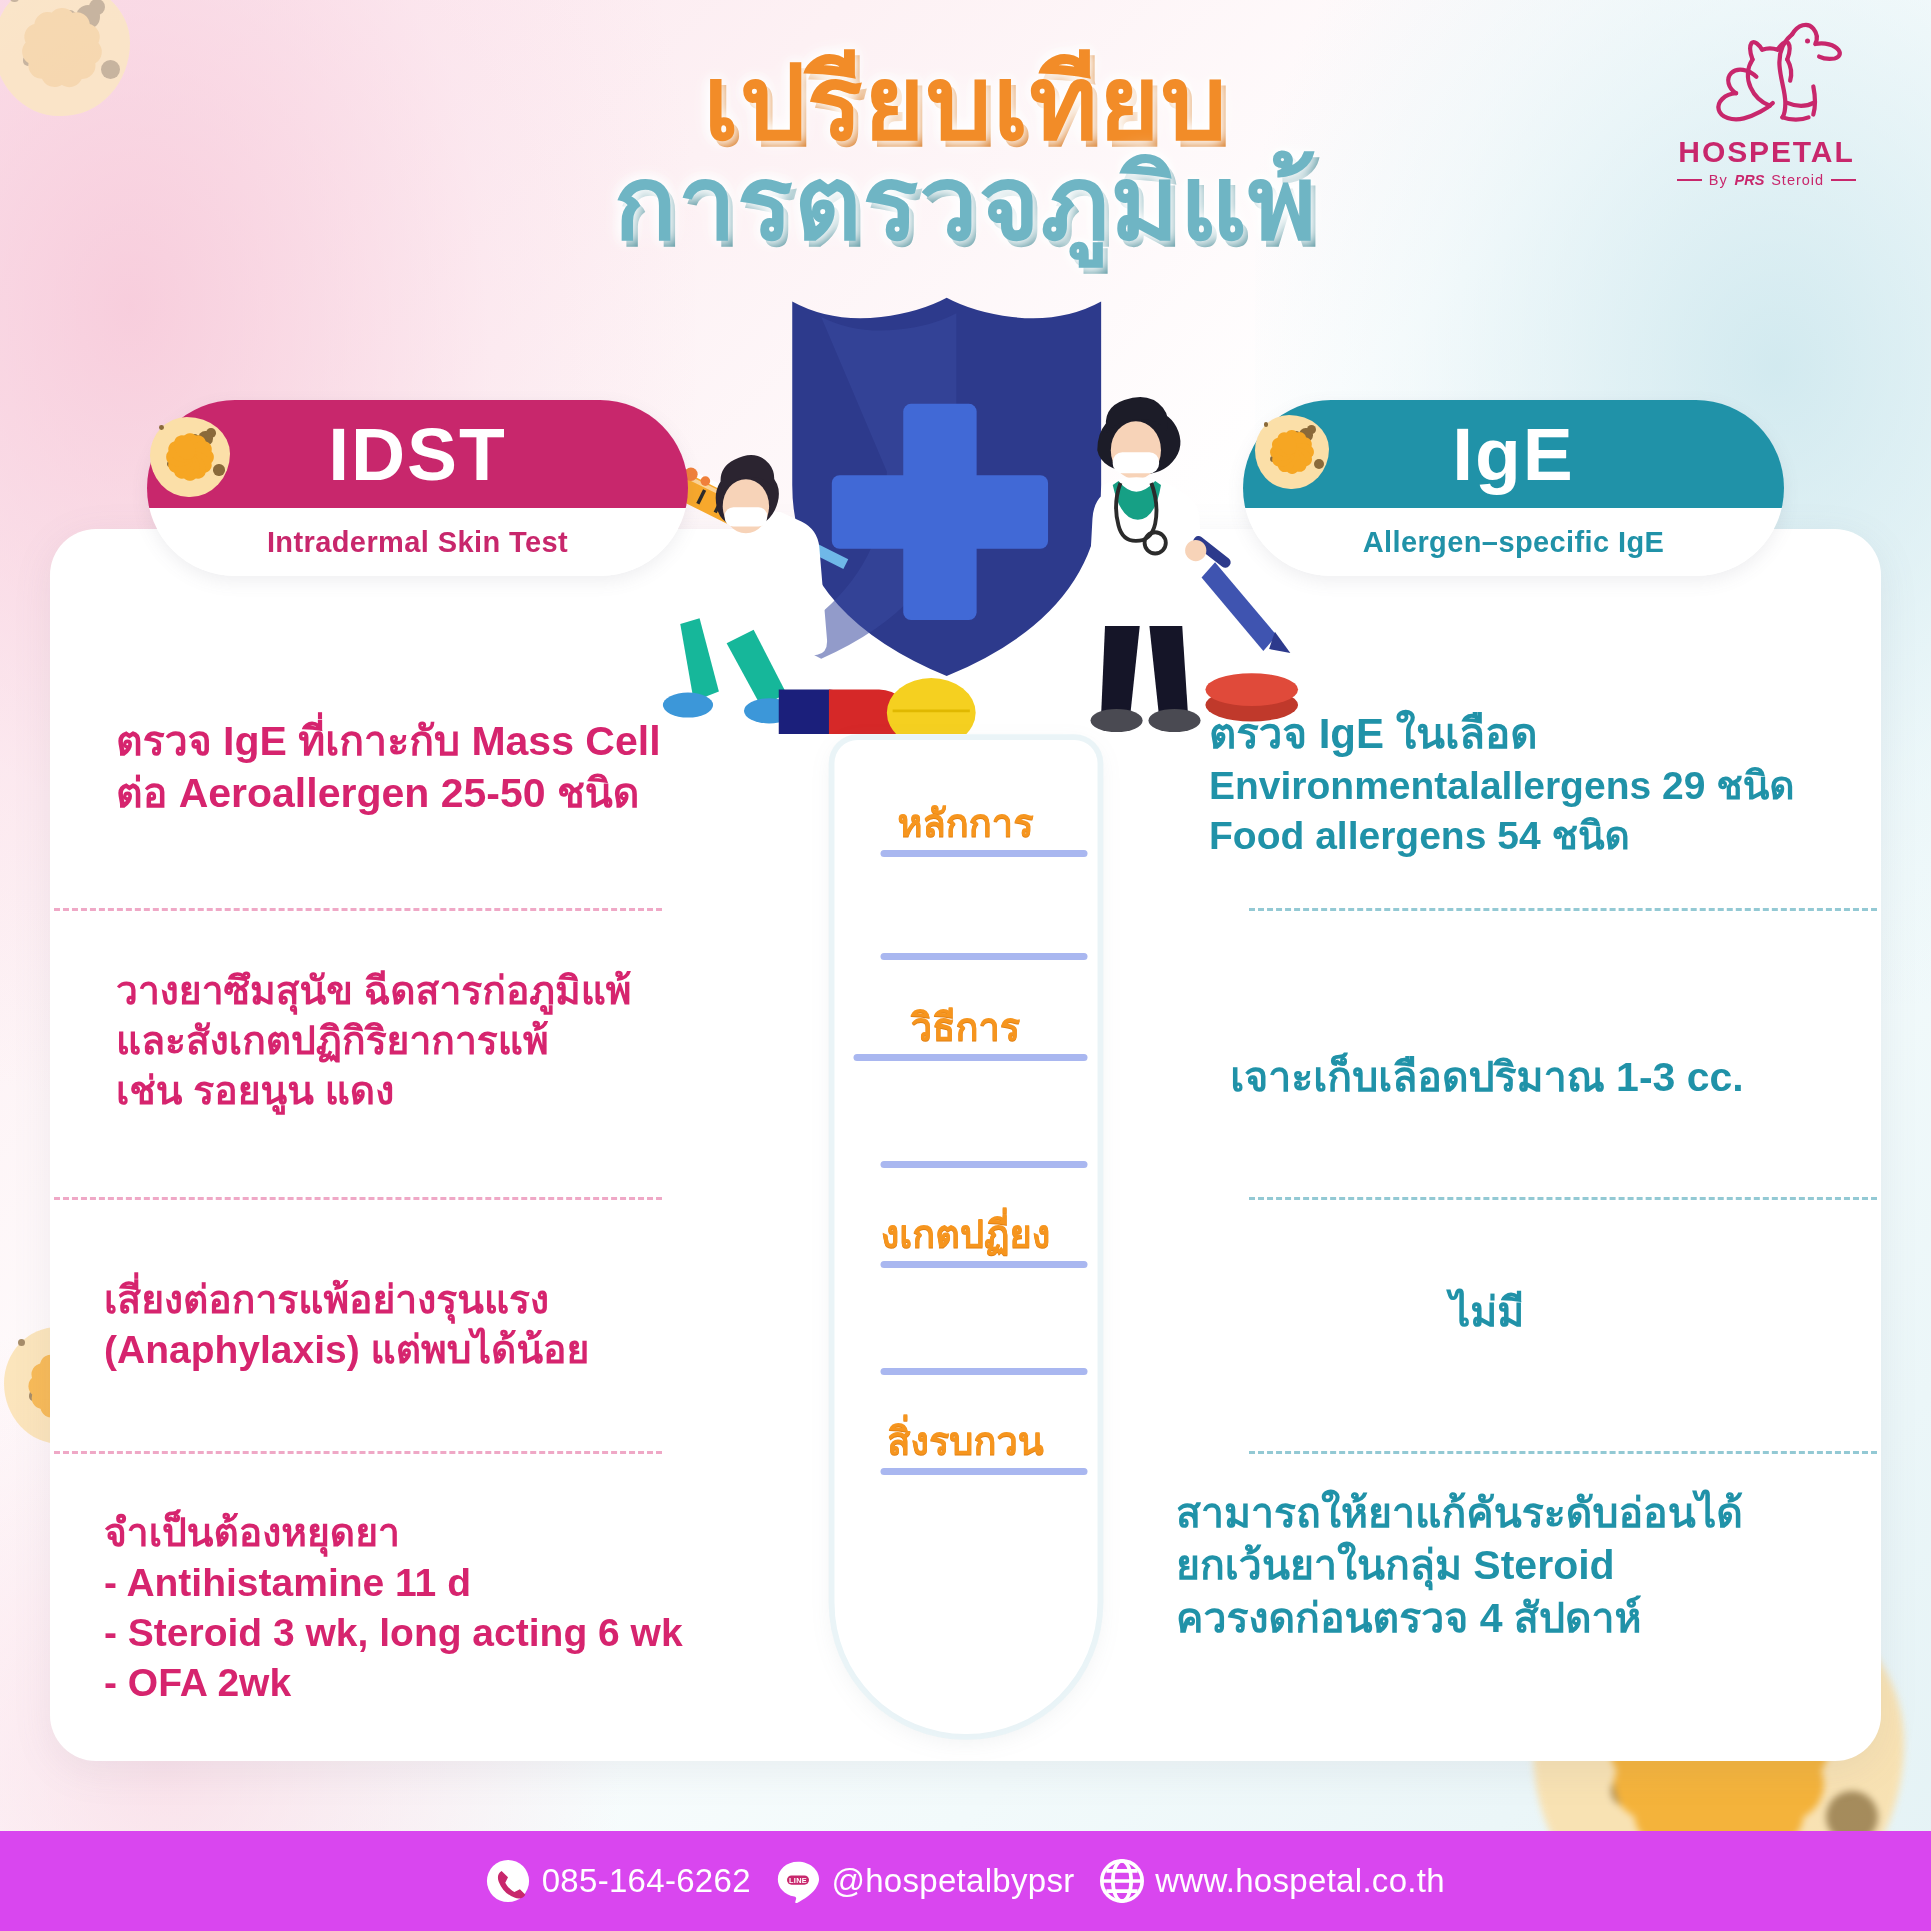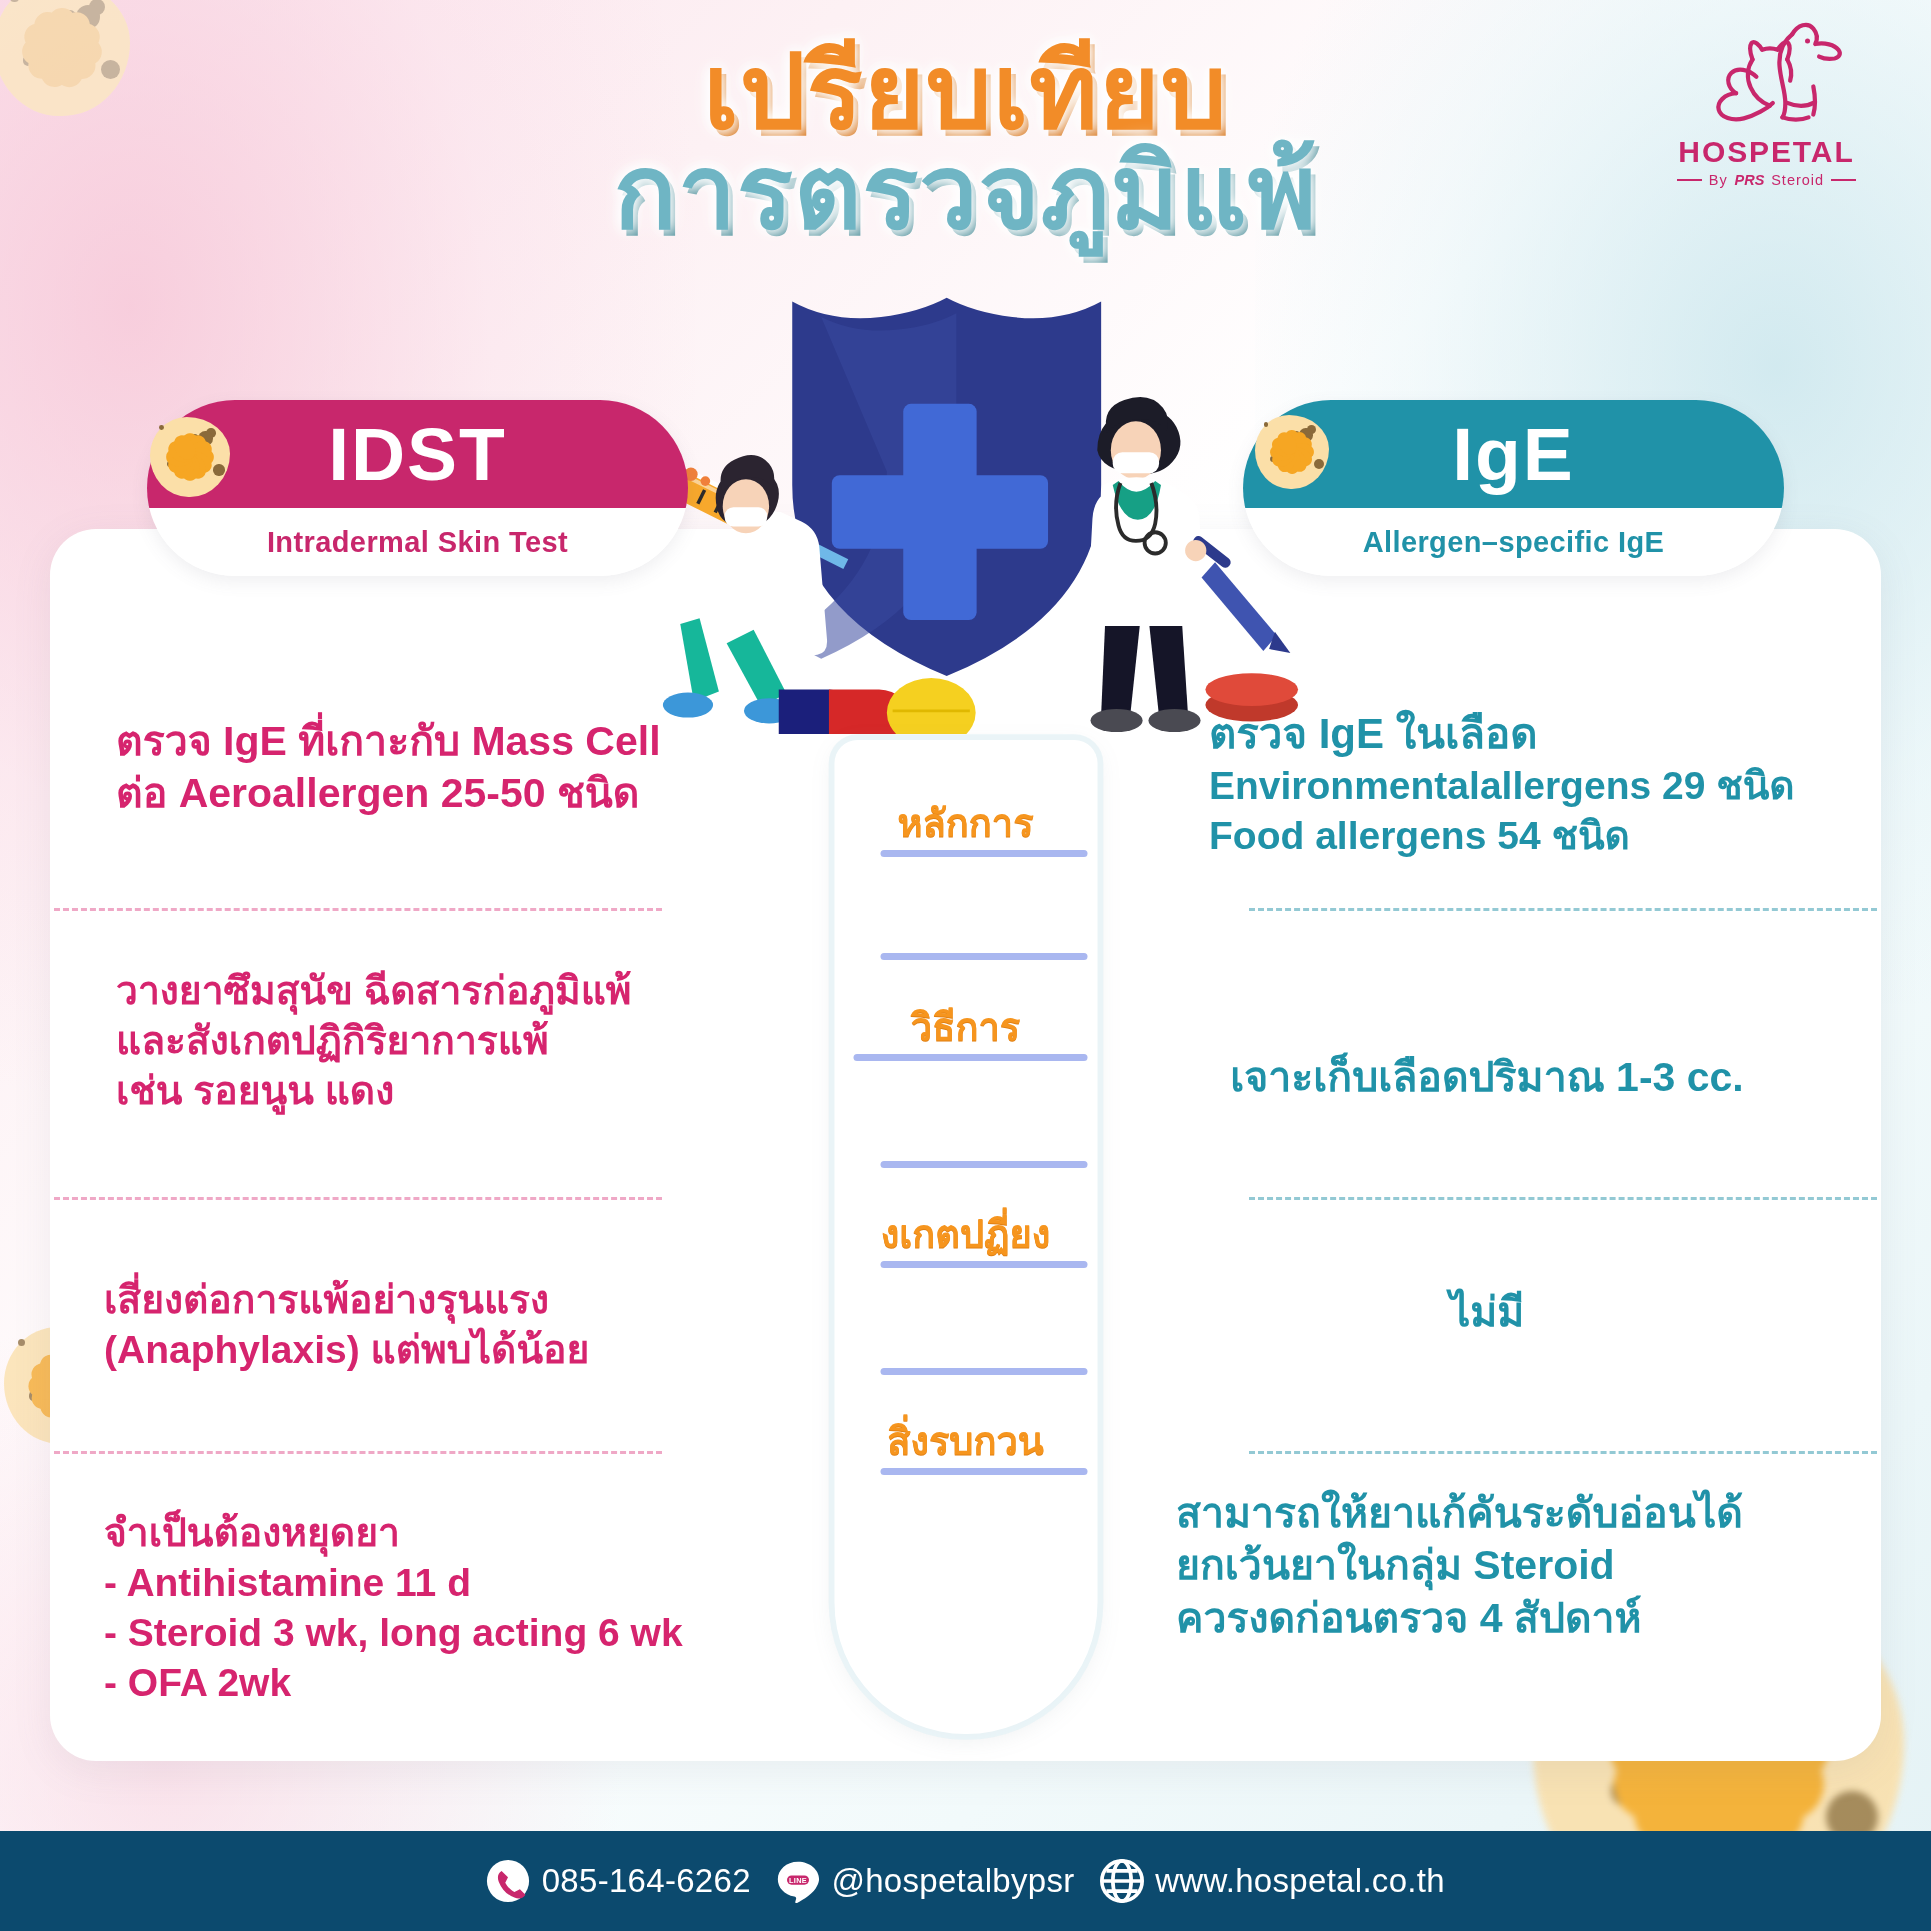--- a/index.html
+++ b/index.html
@@ -23,21 +23,21 @@
   .virus{position:absolute;pointer-events:none;}
   .virus .body{position:absolute;inset:18%;border-radius:46% 54% 50% 48%/48% 46% 54% 52%;}
   .virus .spike{position:absolute;width:15%;height:21%;border-radius:48%;
     left:50%;top:50%;transform-origin:50% 50%;}
   .virus .dot{position:absolute;border-radius:50%;}
 
   
   .title-wrap{position:absolute;left:0;right:0;top:39px;text-align:center;z-index:6;}
   .t-line{font-weight:bold;letter-spacing:1px;line-height:1.02;}
   .t1{font-size:104px;color:#F28C28;
-      text-shadow:0 0 13.5px #fff,0 0 13.5px #fff,0 0 21px #fff,4.8px 5.8px 0 #d9761b;}
+      text-shadow:0 0 13.5px #fff,0 0 13.5px #fff,0 0 21px #fff,4.8px 5.8px 0 #d9761b;margin-top:11px;}
   .t2{font-size:104px;color:#6FB5C4;margin-top:-5.8px;
       text-shadow:0 0 13.5px #fff,0 0 13.5px #fff,0 0 21px #fff,4.8px 5.8px 0 #55949f;}
 
   
   .logo{position:absolute;right:44px;top:15.4px;width:241px;text-align:center;z-index:9;}
   .logo-name{font-size:30px;font-weight:bold;letter-spacing:1.9px;color:#C8276C;margin-top:1.9px;}
   .logo-sub{font-size:14.5px;color:#C8276C;letter-spacing:1px;display:flex;align-items:center;
             justify-content:center;gap:6.8px;margin-top:2.9px;}
   .logo-sub .rule{display:block;width:25px;height:1.4px;background:#C8276C;}
   .logo-prs{font-style:italic;font-weight:bold;letter-spacing:0px;}
@@ -79,21 +79,21 @@
   .col-left{left:77px;text-align:left;color:#D6246E;}
   .col-right{right:77px;text-align:left;color:#2092A8;}
   .cell{position:absolute;font-weight:bold;line-height:1.28;}
   .cell .ln{display:block;}
 
   .divider{position:absolute;height:0;border-top:3.9px dashed;z-index:3;}
   .div-left{left:54px;width:608px;border-color:#EFA8C6;}
   .div-right{right:54px;width:628px;border-color:#93C9D4;}
 
   
-  .footer{position:absolute;left:0;right:0;bottom:0;height:100px;background:#0c4a6e;z-index:8;
+  .footer{position:absolute;left:0;right:0;bottom:0;height:100px;background:#d946ef;z-index:8;
      display:flex;align-items:center;justify-content:center;gap:25px;color:#fff;}
   .fitem{display:flex;align-items:center;gap:11.6px;font-size:33px;letter-spacing:0.3px;}
   .ficon{width:44px;height:44px;flex:0 0 44px;display:block;}
 </style>
 </head>
 <body>
 
 <div class="bg-wash">
   <div class="wash-pink"></div>
   <div class="wash-blue"></div>

